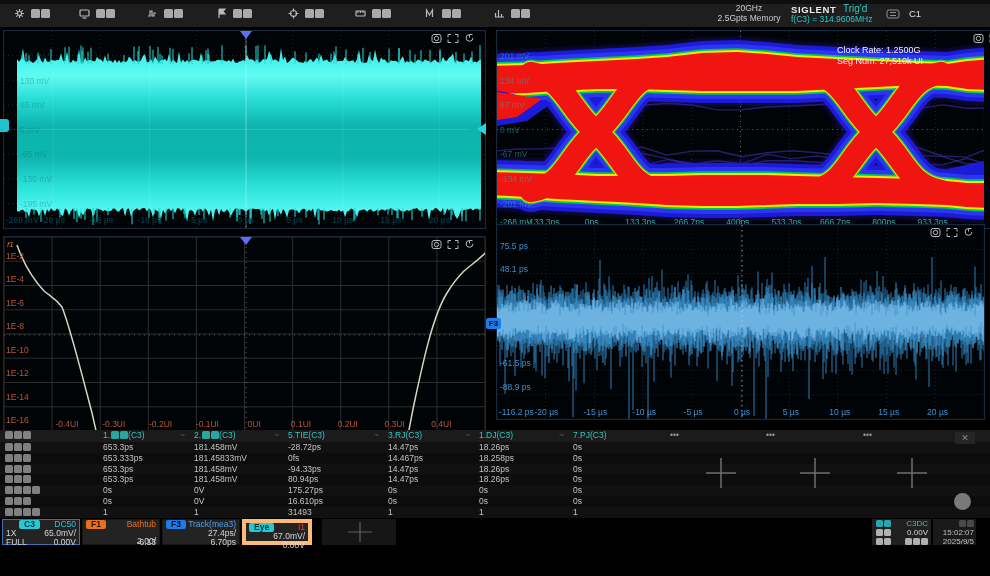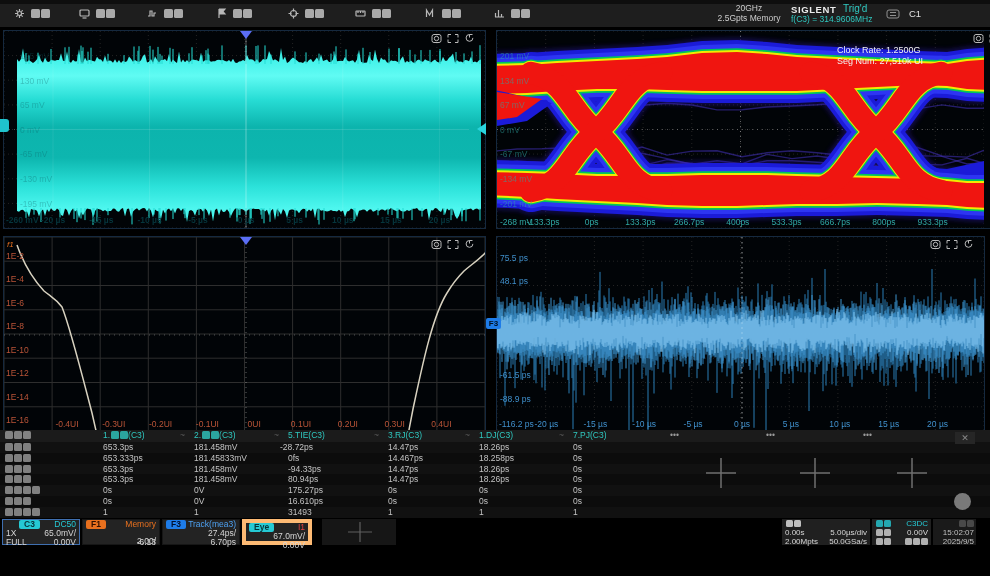--- a/index.html
+++ b/index.html
@@ -317,21 +317,21 @@
 <svg width="48" height="11" viewBox="0 0 48 11" style="position:absolute;right:6px;top:2px">
         <g stroke="#b9b9b9" stroke-width="1" fill="none">
           <rect x="1" y="1.5" width="9" height="8" rx="2"></rect>
           <circle cx="5.5" cy="5.5" r="2.2"></circle>
           <path d="M20,1.5 h-3 v3 M24,1.5 h3 v3 M20,9.5 h-3 v-3 M24,9.5 h3 v-3"></path>
           <path d="M38.5,1.5 a3.4,3.4 0 1 0 3.4,3.4 M38.5,1.5 h3 M38.5,1.5 v3"></path>
         </g>
       </svg>
 </div>
 
-<div class="quad" style="left:496px;top:236px;width:489px;height:196px">
+<div class="quad" style="left:496px;top:224px;width:489px;height:196px">
 <svg width="487" height="194" viewBox="0 0 487 194">
 <line x1="0.0" y1="0" x2="0.0" y2="194" stroke="#242424" stroke-width="1" stroke-dasharray="1 3"></line>
         <line x1="48.7" y1="0" x2="48.7" y2="194" stroke="#242424" stroke-width="1" stroke-dasharray="1 3"></line>
         <line x1="97.4" y1="0" x2="97.4" y2="194" stroke="#242424" stroke-width="1" stroke-dasharray="1 3"></line>
         <line x1="146.1" y1="0" x2="146.1" y2="194" stroke="#242424" stroke-width="1" stroke-dasharray="1 3"></line>
         <line x1="194.8" y1="0" x2="194.8" y2="194" stroke="#242424" stroke-width="1" stroke-dasharray="1 3"></line>
         <line x1="243.5" y1="0" x2="243.5" y2="194" stroke="#242424" stroke-width="1" stroke-dasharray="1 3"></line>
         <line x1="292.2" y1="0" x2="292.2" y2="194" stroke="#242424" stroke-width="1" stroke-dasharray="1 3"></line>
         <line x1="340.9" y1="0" x2="340.9" y2="194" stroke="#242424" stroke-width="1" stroke-dasharray="1 3"></line>
         <line x1="389.6" y1="0" x2="389.6" y2="194" stroke="#242424" stroke-width="1" stroke-dasharray="1 3"></line>
@@ -396,21 +396,21 @@
         <span style="position:absolute;left:573px;color:#2fc8c0">7.PJ(C3)</span>
         <span style="position:absolute;left:559px;color:#5a5a5a">~</span>
         <span style="position:absolute;left:670px;color:#9a9a9a">•••</span>
         <span style="position:absolute;left:766px;color:#9a9a9a">•••</span>
         <span style="position:absolute;left:863px;color:#9a9a9a">•••</span>
       </div>
       <div class="trow" style="top:12px;background:#111111">
         <span class="rl"><i class="cjg" style="width:8px;height:8px"></i><i class="cjg" style="width:8px;height:8px"></i><i class="cjg" style="width:8px;height:8px"></i></span>
         <span style="position:absolute;left:103px;color:#c3c3c3">653.3ps</span>
         <span style="position:absolute;left:194px;color:#c3c3c3">181.458mV</span>
-        <span style="position:absolute;left:280px;color:#c3c3c3">-28.72ps</span>
+        <span style="position:absolute;left:288px;color:#c3c3c3">-28.72ps</span>
         <span style="position:absolute;left:388px;color:#c3c3c3">14.47ps</span>
         <span style="position:absolute;left:479px;color:#c3c3c3">18.26ps</span>
         <span style="position:absolute;left:573px;color:#c3c3c3">0s</span>
       </div>
       <div class="trow" style="top:22.8px;background:#0c0c0c">
         <span class="rl"><i class="cjg" style="width:8px;height:8px"></i><i class="cjg" style="width:8px;height:8px"></i><i class="cjg" style="width:8px;height:8px"></i></span>
         <span style="position:absolute;left:103px;color:#c3c3c3">653.333ps</span>
         <span style="position:absolute;left:194px;color:#c3c3c3">181.45833mV</span>
         <span style="position:absolute;left:288px;color:#c3c3c3">0fs</span>
         <span style="position:absolute;left:388px;color:#c3c3c3">14.467ps</span>
@@ -474,21 +474,21 @@
 <div style="position:absolute;left:2px;top:519px;width:78px;height:26px;background:#232323;border:1px solid #3f6fb0;font-size:8.5px;line-height:9px">
       <span style="position:absolute;left:16px;top:0px;background:#25c9d4;color:#05343a;font-weight:bold;padding:0 5px;border-radius:2px;font-size:8.5px;line-height:9px">C3</span>
       <span style="position:absolute;right:3px;top:0px;color:#25c9d4;font-size:8.5px">DC50</span>
       <span style="position:absolute;left:3px;top:9px;color:#d6d6d6">1X</span>
       <span style="position:absolute;right:3px;top:9px;color:#d6d6d6">65.0mV/</span>
       <span style="position:absolute;left:3px;top:18px;color:#d6d6d6">FULL</span>
       <span style="position:absolute;right:3px;top:18px;color:#d6d6d6">0.00V</span>
     </div>
     <div style="position:absolute;left:82px;top:519px;width:78px;height:26px;background:#232323;border:1px solid #161616;font-size:8.5px;line-height:9px">
       <span style="position:absolute;left:3px;top:0px;background:#e8701e;color:#301000;font-weight:bold;padding:0 5px;border-radius:2px;font-size:8.5px;line-height:9px">F1</span>
-      <span style="position:absolute;right:3px;top:0px;color:#e8701e;font-size:8.5px">Memory</span>
+      <span style="position:absolute;right:3px;top:0px;color:#e8701e;font-size:8.5px">Bathtub</span>
       <span style="position:absolute;left:3px;top:9px;color:#d6d6d6"></span>
       <span style="position:absolute;right:3px;top:17px;color:#d6d6d6">2.00/</span>
       <span style="position:absolute;left:3px;top:18px;color:#d6d6d6"></span>
       <span style="position:absolute;right:3px;top:18px;color:#d6d6d6">-6.13</span>
     </div>
     <div style="position:absolute;left:162px;top:519px;width:78px;height:26px;background:#232323;border:1px solid #161616;font-size:8.5px;line-height:9px">
       <span style="position:absolute;left:3px;top:0px;background:#1e7ce8;color:#001030;font-weight:bold;padding:0 5px;border-radius:2px;font-size:8.5px;line-height:9px">F3</span>
       <span style="position:absolute;right:3px;top:0px;color:#4da0f0;font-size:8.5px">Track(mea3)</span>
       <span style="position:absolute;left:3px;top:9px;color:#d6d6d6"></span>
       <span style="position:absolute;right:3px;top:9px;color:#d6d6d6">27.4ps/</span>
@@ -501,27 +501,20 @@
       <span style="position:absolute;left:3px;top:9px;color:#d6d6d6"></span>
       <span style="position:absolute;right:3px;top:9px;color:#d6d6d6">67.0mV/</span>
       <span style="position:absolute;left:3px;top:18px;color:#d6d6d6"></span>
       <span style="position:absolute;right:3px;top:18px;color:#d6d6d6">0.00V</span>
     </div>
     <div style="position:absolute;left:322px;top:519px;width:74px;height:26px;background:#161616">
       <svg width="76" height="26">
         <path d="M26,13h24 M38,3v20" stroke="#5f5f5f" stroke-width="1.2"></path>
       </svg>
     </div>
-    <div style="position:absolute;left:782px;top:519px;width:88px;height:26px;background:#202020;font-size:8px;line-height:9px">
-      <span style="position:absolute;left:3px;top:0;color:#e8e8e8"><i class="cjw" style="width:7px;height:7px"></i><i class="cjw" style="width:7px;height:7px"></i></span>
-      <span style="position:absolute;left:3px;top:9px;color:#d6d6d6">0.00s</span>
-      <span style="position:absolute;right:3px;top:9px;color:#d6d6d6">5.00µs/div</span>
-      <span style="position:absolute;left:3px;top:18px;color:#d6d6d6">2.00Mpts</span>
-      <span style="position:absolute;right:3px;top:18px;color:#d6d6d6">50.0GSa/s</span>
-    </div>
     <div style="position:absolute;left:872px;top:519px;width:59px;height:26px;background:#202020;font-size:8px;line-height:9px">
       <span style="position:absolute;left:3px;top:0;color:#25c9d4"><i class="cjt" style="width:7px;height:7px"></i><i class="cjt" style="width:7px;height:7px"></i></span>
       <span style="position:absolute;right:3px;top:0;color:#25c9d4">C3DC</span>
       <span style="position:absolute;left:3px;top:9px;color:#d6d6d6"><i class="cjw" style="width:7px;height:7px"></i><i class="cjw" style="width:7px;height:7px"></i></span>
       <span style="position:absolute;right:3px;top:9px;color:#d6d6d6">0.00V</span>
       <span style="position:absolute;left:3px;top:18px;color:#d6d6d6"><i class="cjw" style="width:7px;height:7px"></i><i class="cjw" style="width:7px;height:7px"></i></span>
       <span style="position:absolute;right:3px;top:18px;color:#d6d6d6"><i class="cjw" style="width:7px;height:7px"></i><i class="cjw" style="width:7px;height:7px"></i><i class="cjw" style="width:7px;height:7px"></i></span>
     </div>
     <div style="position:absolute;left:933px;top:519px;width:43px;height:26px;background:#1a1a1a;font-size:8px;line-height:9px;text-align:right">
       <span style="position:absolute;right:2px;top:0;color:#555"><i class="cjg" style="width:7px;height:7px"></i><i class="cjg" style="width:7px;height:7px"></i></span>

